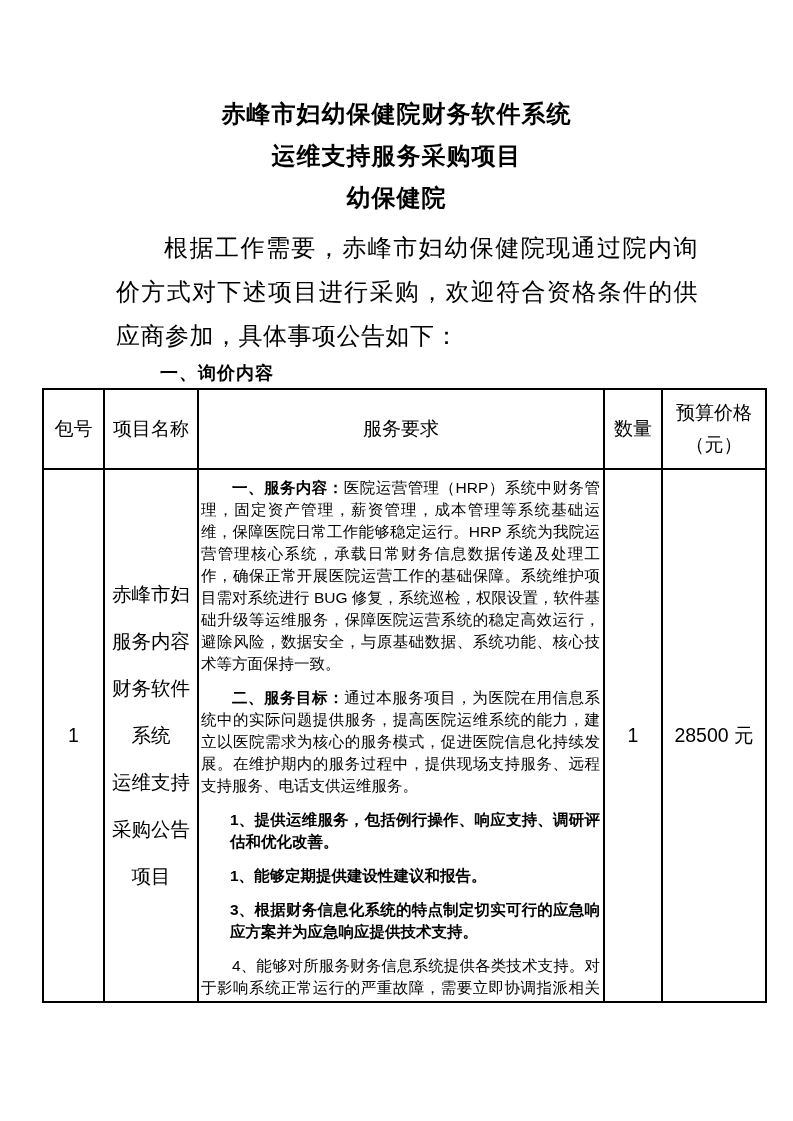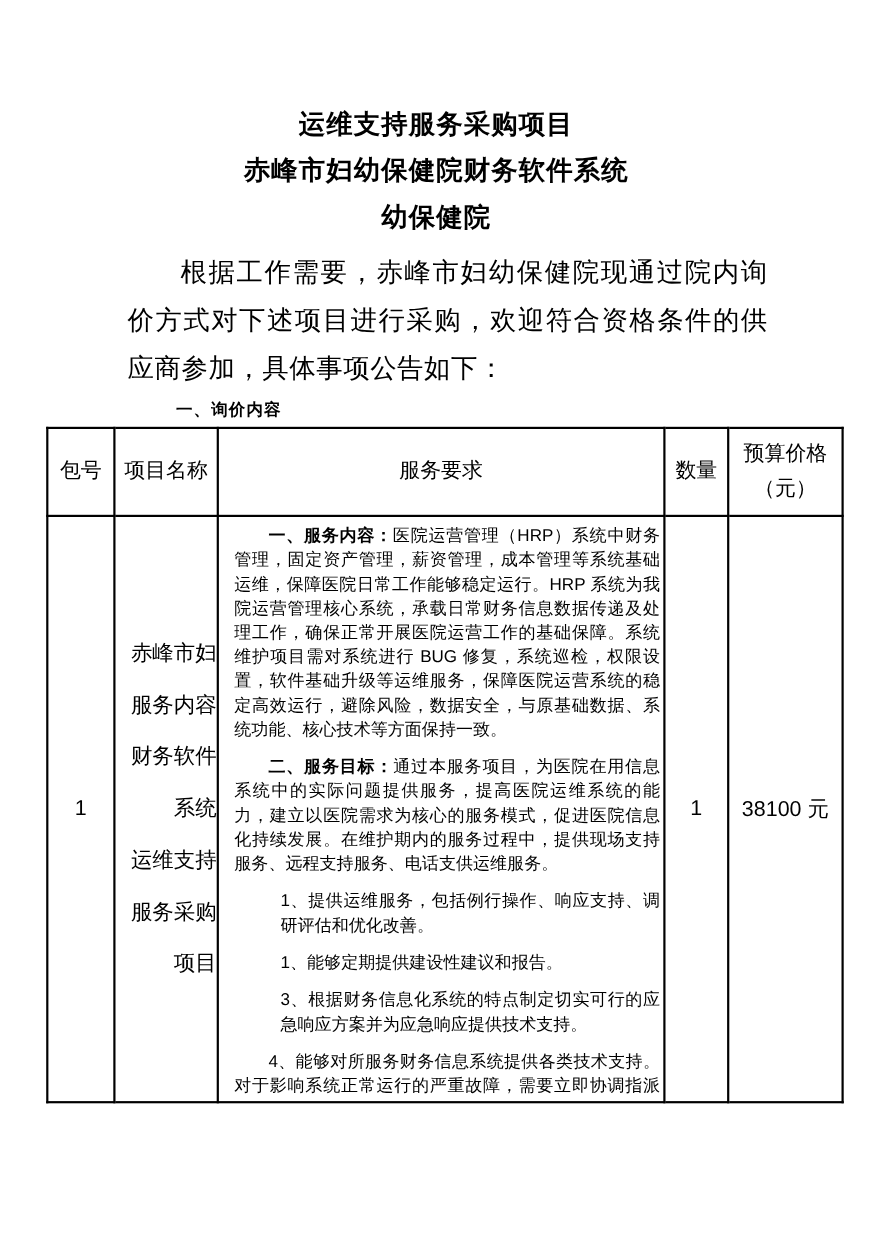--- a/index.html
+++ b/index.html
@@ -27,21 +27,21 @@
     width: 582px;
     font-size: 24px;
     line-height: 44px;
     text-align: justify;
     text-indent: 2em;
     letter-spacing: 0.5px;
   }
 
   .section-heading {
     margin-left: 160px;
-    font-size: 15px;
+    font-size: 18px;
     font-weight: bold;
     line-height: 30px;
     letter-spacing: 1px;
   }
 
   table.inquiry {
     margin: 0 0 0 42px;
     width: 723px;
     border-collapse: collapse;
     table-layout: fixed;
@@ -67,47 +67,47 @@
   col.c-price { width: 104px; }
 
   td.center-cell {
     height: 533px;
     text-align: center;
     vertical-align: middle;
     font-size: 19.5px;
   }
   td.name-cell { vertical-align: middle; }
   .name-line {
-    text-align: right;
+    text-align: center;
     font-size: 19.5px;
     line-height: 47px;
   }
 
   td.svc-cell { vertical-align: top; }
   .svc-content {
     height: 529px;
     overflow: hidden;
-    padding: 5px 3px 0 14px;
+    padding: 5px 3px 0 2px;
     font-size: 15.5px;
     line-height: 22px;
     text-align: justify;
   }
   .svc-p { text-indent: 2em; margin-top: 12px; }
   .svc-p.first { margin-top: 2px; }
-  .svc-p.block { text-indent: 0; margin-left: 42px; }
+  .svc-p.block { text-indent: 0; margin-left: 29px; font-weight: bold; }
   .svc-p b { font-weight: bold; }
 </style>
 </head>
 <body>
 
 <div class="page">
 
   <div class="doc-title">
+    <div>赤峰市妇幼保健院财务软件系统</div>
     <div>运维支持服务采购项目</div>
-    <div>赤峰市妇幼保健院财务软件系统</div>
     <div>幼保健院</div>
   </div>
 
   <p class="intro">根据工作需要，赤峰市妇幼保健院现通过院内询价方式对下述项目进行采购，欢迎符合资格条件的供应商参加，具体事项公告如下：</p>
 
   <div class="section-heading">一、询价内容</div>
 
   <table class="inquiry">
     <colgroup>
       <col class="c-pkg">
@@ -128,32 +128,32 @@
     </thead>
     <tbody>
       <tr>
         <td class="center-cell">1</td>
         <td class="name-cell">
           <div class="name-line">赤峰市妇</div>
           <div class="name-line">服务内容</div>
           <div class="name-line">财务软件</div>
           <div class="name-line">系统</div>
           <div class="name-line">运维支持</div>
-          <div class="name-line">服务采购</div>
+          <div class="name-line">采购公告</div>
           <div class="name-line">项目</div>
         </td>
         <td class="svc-cell">
           <div class="svc-content">
             <p class="svc-p first"><b>一、服务内容：</b><span>医院运营管理（HRP）系统中财务管理，固定资产管理，薪资管理，成本管理等系统基础运维，保障医院日常工作能够稳定运行。HRP 系统为我院运营管理核心系统，承载日常财务信息数据传递及处理工作，确保正常开展医院运营工作的基础保障。系统维护项目需对系统进行 BUG 修复，系统巡检，权限设置，软件基础升级等运维服务，保障医院运营系统的稳定高效运行，避除风险，数据安全，与原基础数据、系统功能、核心技术等方面保持一致。</span></p>
             <p class="svc-p"><b>二、服务目标：</b><span>通过本服务项目，为医院在用信息系统中的实际问题提供服务，提高医院运维系统的能力，建立以医院需求为核心的服务模式，促进医院信息化持续发展。在维护期内的服务过程中，提供现场支持服务、远程支持服务、电话支供运维服务。</span></p>
             <p class="svc-p block">1、提供运维服务，包括例行操作、响应支持、调研评估和优化改善。</p>
             <p class="svc-p block">1、能够定期提供建设性建议和报告。</p>
             <p class="svc-p block">3、根据财务信息化系统的特点制定切实可行的应急响应方案并为应急响应提供技术支持。</p>
             <p class="svc-p">4、能够对所服务财务信息系统提供各类技术支持。对于影响系统正常运行的严重故障，需要立即协调指派相关技术人员在规定的时间内赶至现场，查找根本原因，提出</p>
           </div>
         </td>
         <td class="center-cell">1</td>
-        <td class="center-cell">38100 元</td>
+        <td class="center-cell">28500 元</td>
       </tr>
     </tbody>
   </table>
 
 </div>
 
 </body></html>

